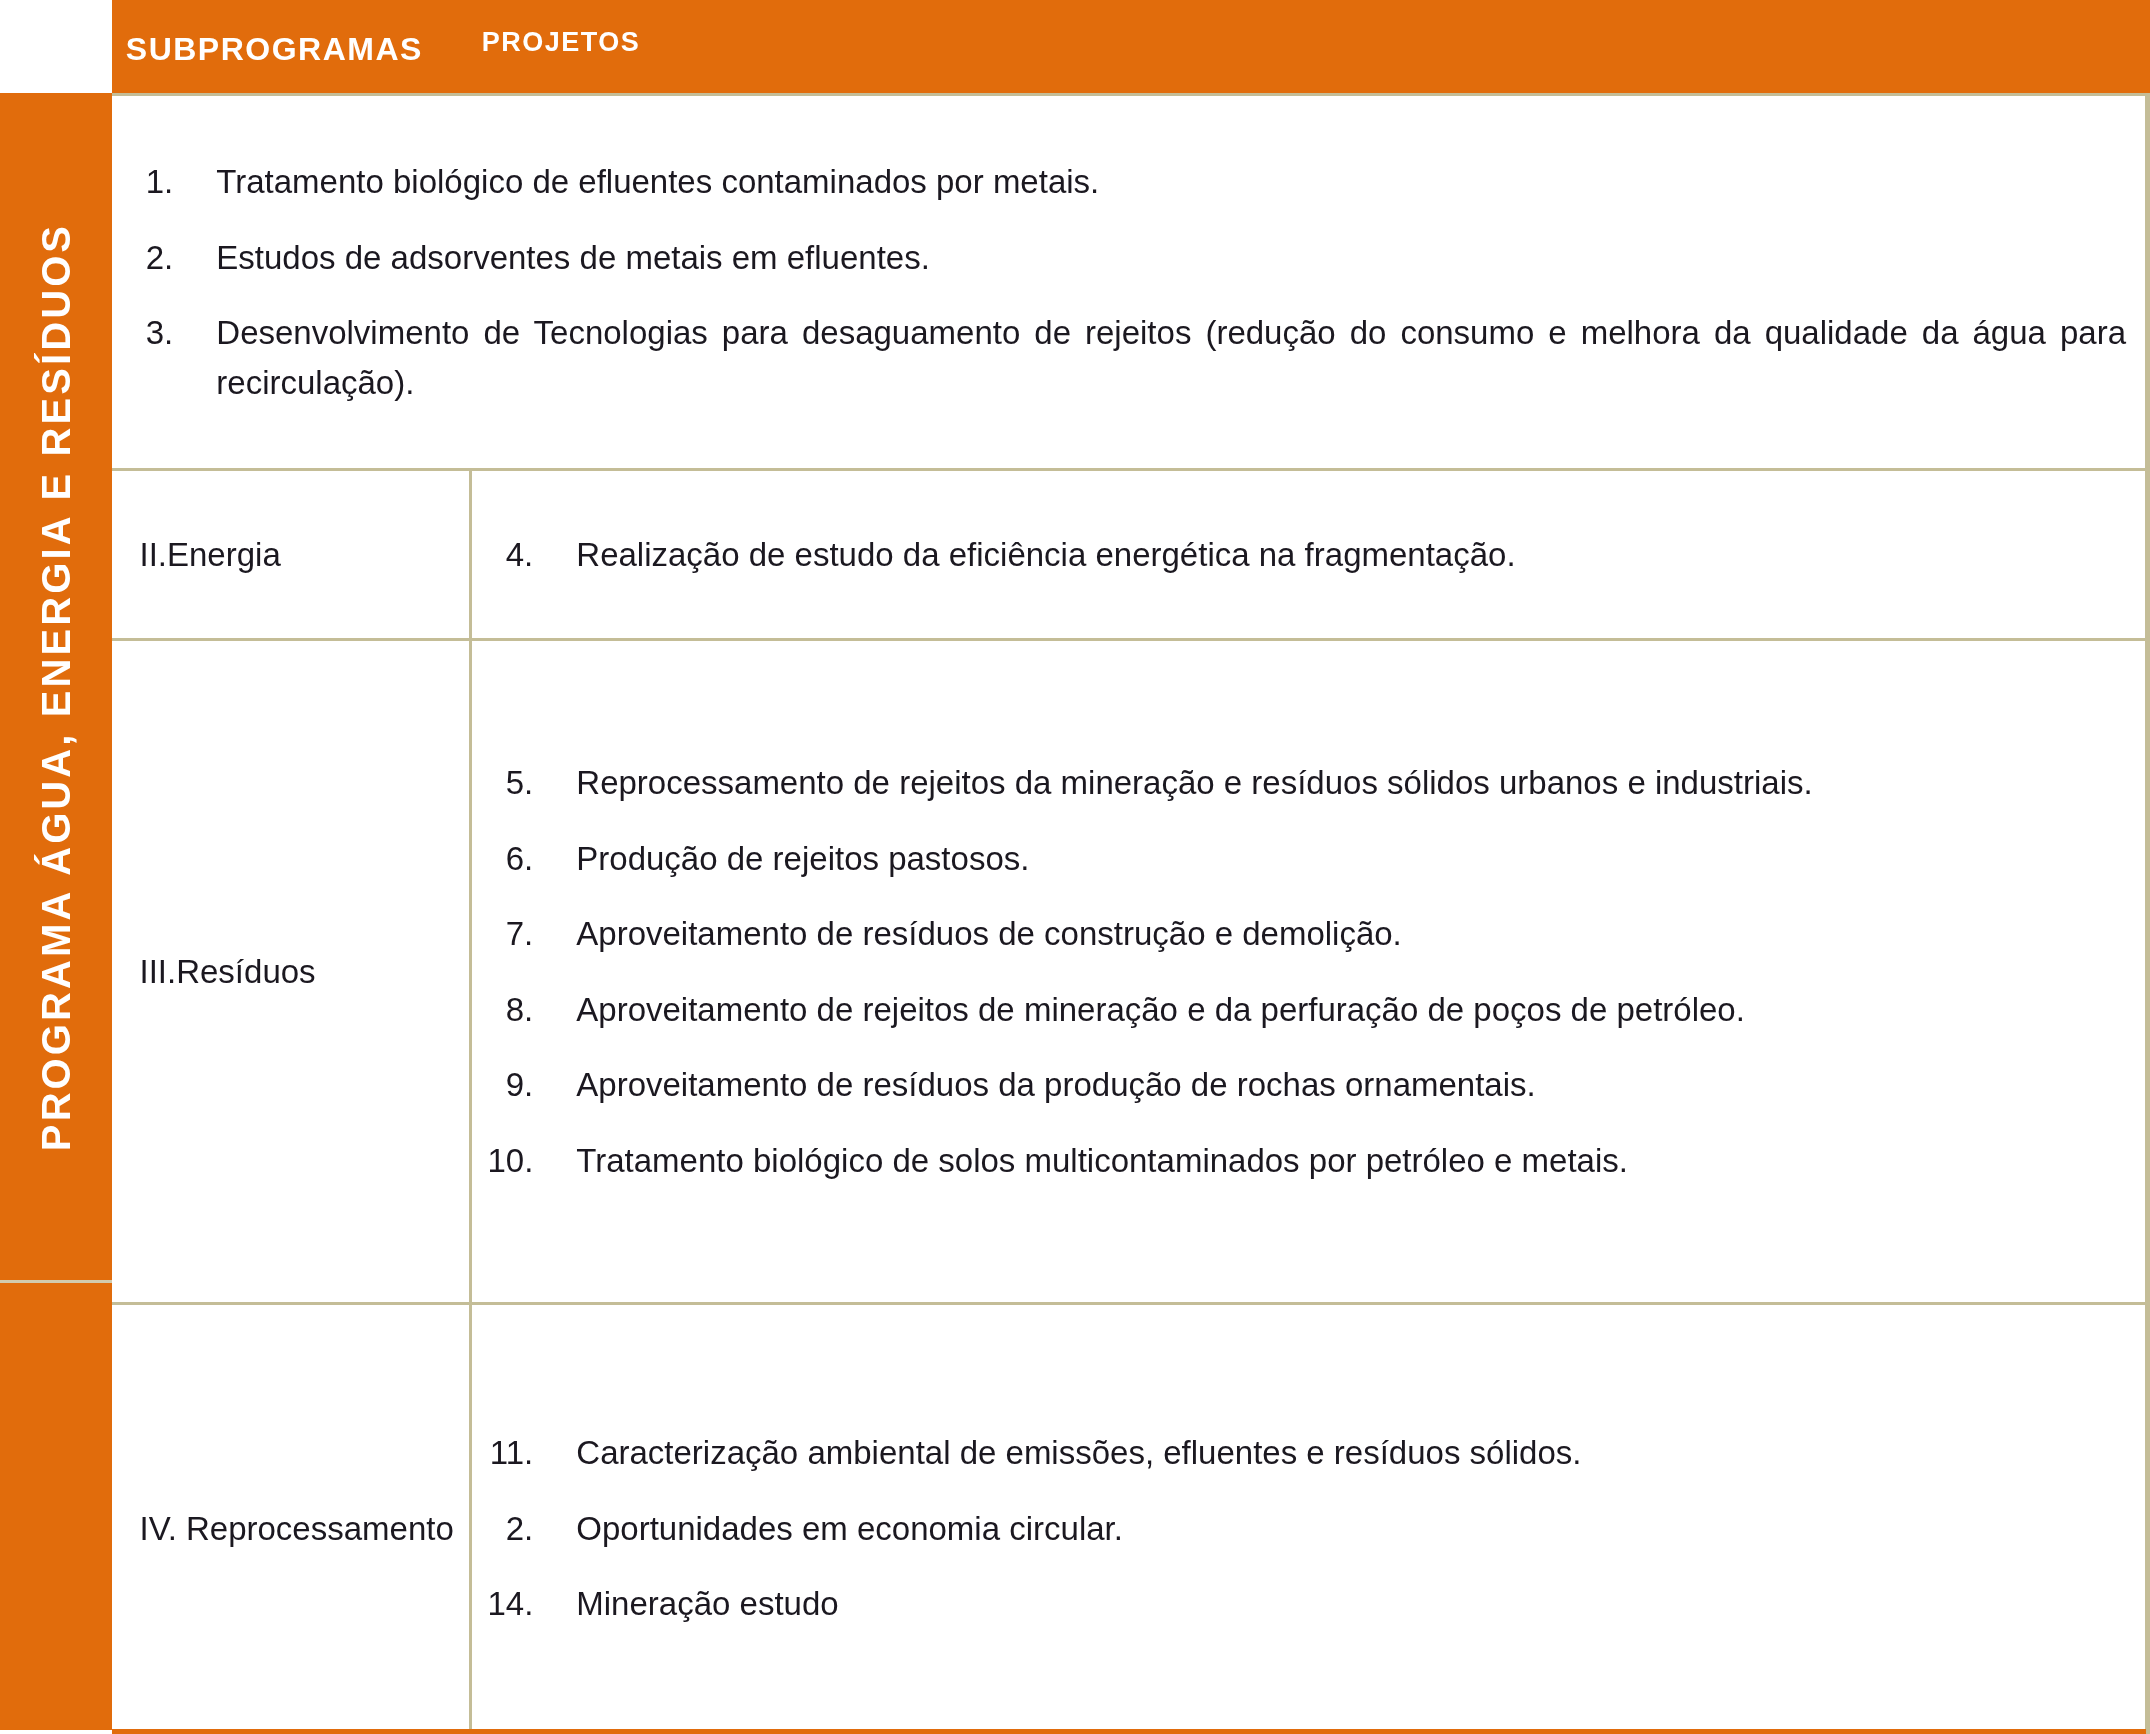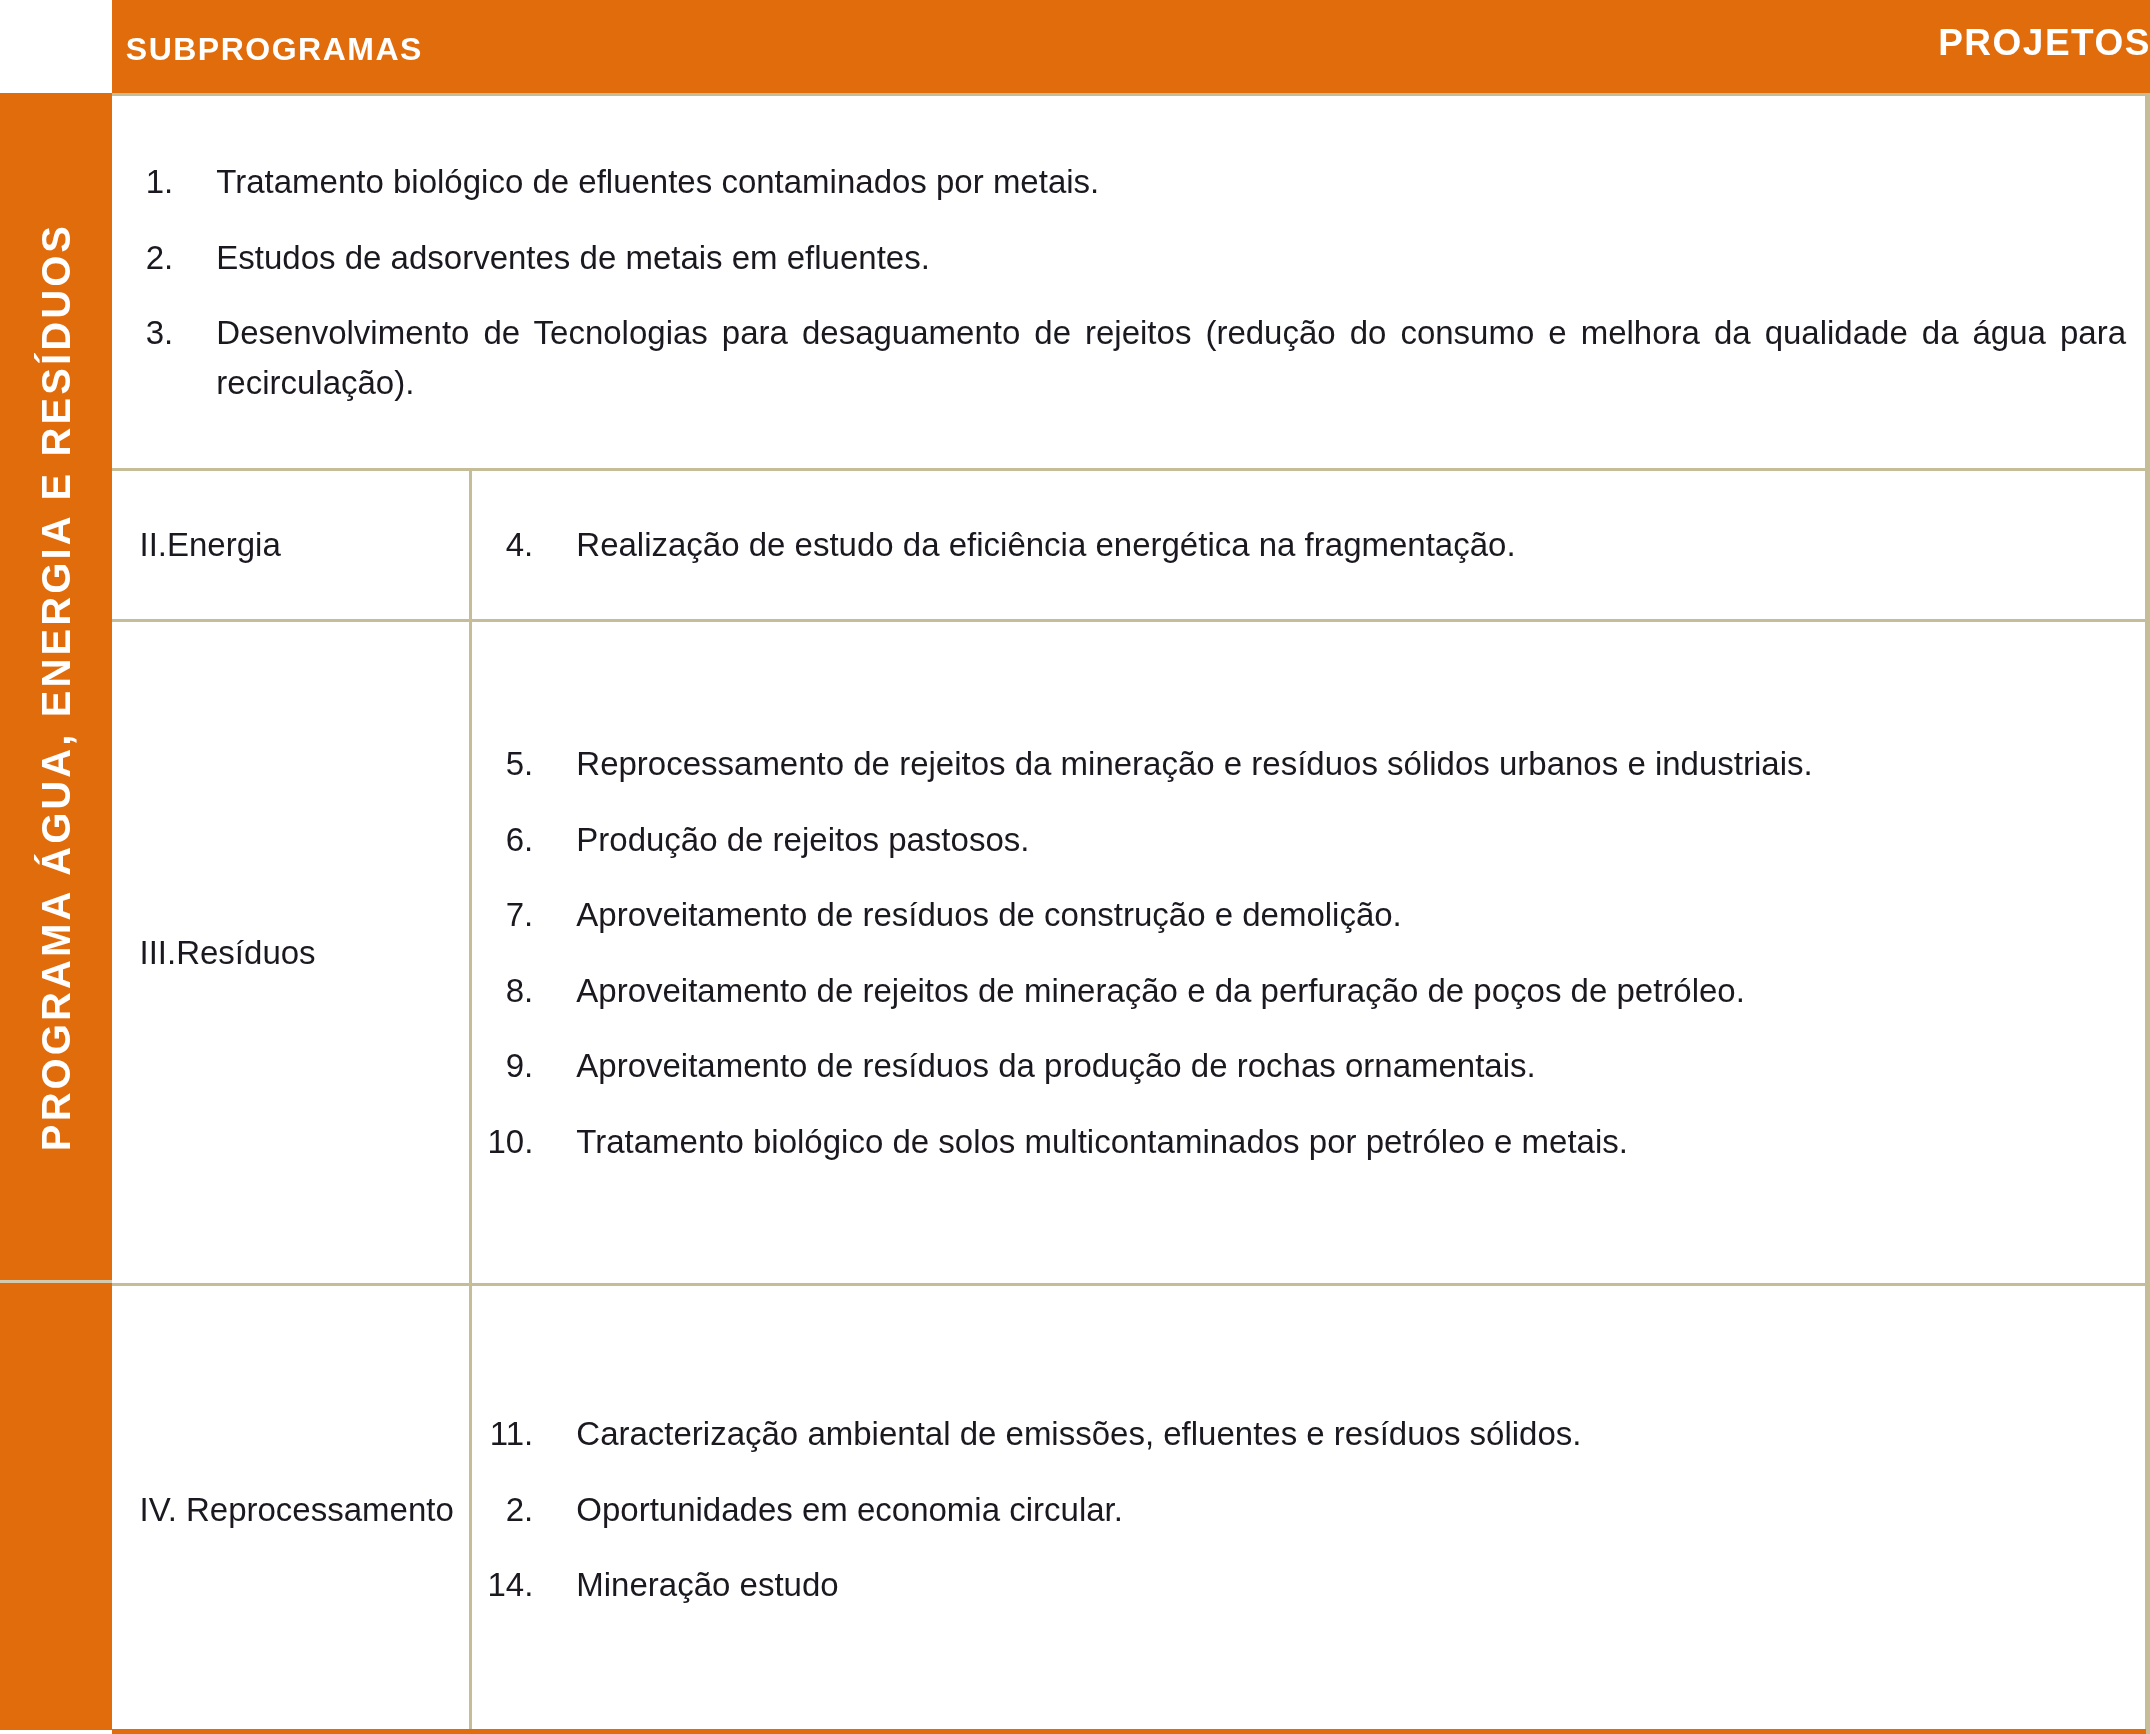--- a/index.html
+++ b/index.html
@@ -8,37 +8,37 @@
 
   
   .corner{position:absolute;left:0;top:0;width:112px;height:93px;background:#ffffff;}
 
   
   .hdr{position:absolute;left:112px;top:0;width:2039px;height:93px;
        background:var(--orange);display:flex;align-items:center;
        border-bottom:3.1px solid var(--tan);box-sizing:content-box;}
   .hdr .hcol1{width:356px;padding-left:13.8px;color:#fff;font-size:32px;font-weight:bold;
               letter-spacing:1.5px;padding-bottom:7.6px;margin-top:13px;}
-  .hdr .hcol2{flex:1;text-align:right;color:#fff;font-size:37px;font-weight:bold;
+  .hdr .hcol2{flex:1;text-align:left;color:#fff;font-size:27px;font-weight:bold;
               letter-spacing:1.5px;padding-bottom:7.6px;}
 
   
   .sidebar{position:absolute;left:0;top:93px;width:112px;height:1637px;background:var(--orange);}
   .sidebar-top{position:relative;width:112px;height:1187px;}
   .sidebar-divider{width:112px;height:3.1px;background:#d2cbae;}
   .sidebar-bottom{width:112px;height:447px;background:var(--orange);}
   .vtext{position:absolute;top:50%;left:50%;transform:translate(-50%,-50%) rotate(-90deg);
          white-space:nowrap;color:#ffffff;font-size:40px;font-weight:bold;letter-spacing:3.1px;}
 
   
   .tbl{position:absolute;left:112px;top:96px;width:2034px;}
   .row{display:flex;box-sizing:border-box;}
   .row.bordered{border-bottom:3.1px solid var(--tan);}
   .r1{height:375px;}
-  .r2{height:151px;}
+  .r2{height:170px;}
   .r3{height:664px;}
   .r4{height:447px;}
   .sub{width:360px;flex:none;box-sizing:border-box;border-right:3.8px solid var(--tan);
        display:flex;align-items:center;padding-left:27.5px;
        color:var(--ink);font-size:33px;}
   .proj{flex:1;display:flex;flex-direction:column;justify-content:center;
         padding:7.6px 20px 7.6px 15.3px;box-sizing:border-box;}
   .item{display:flex;color:var(--ink);font-size:33px;line-height:1.5;}
   .item + .item{margin-top:26px;}
   .num{flex:none;width:46px;text-align:right;margin-right:16px;}

